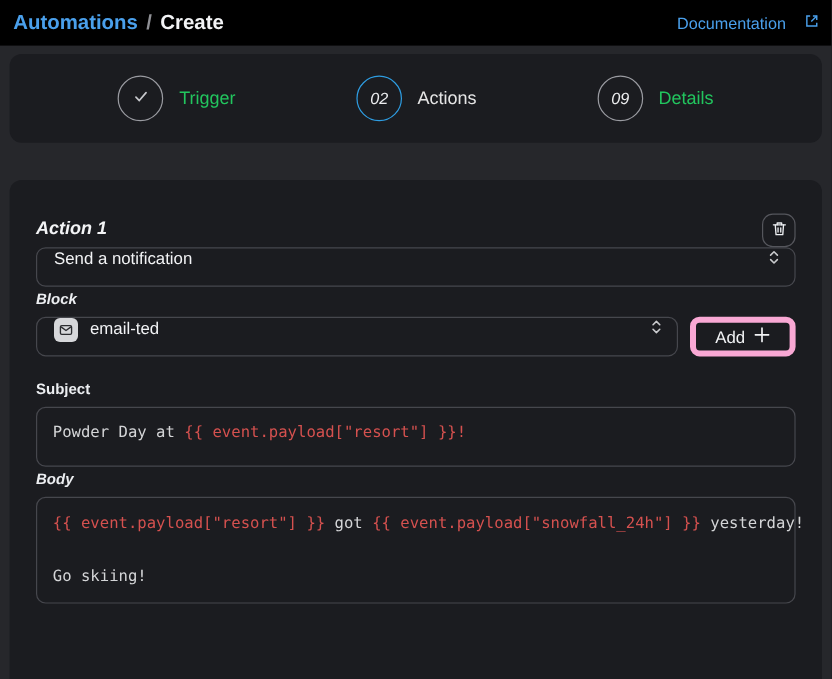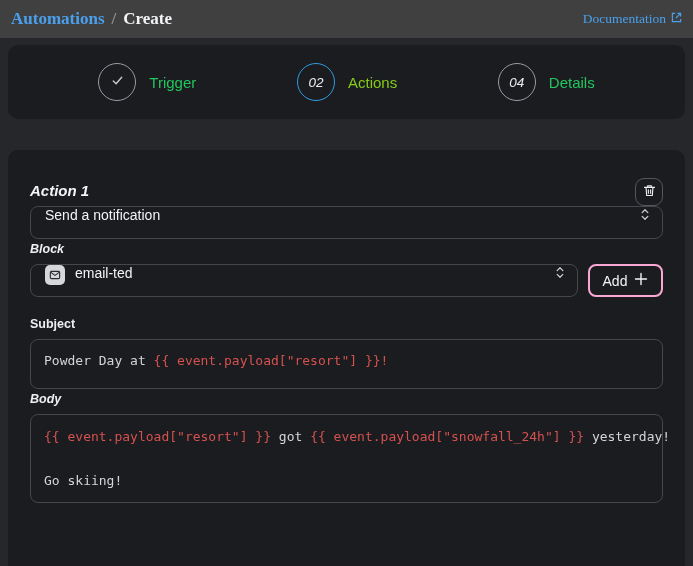--- a/index.html
+++ b/index.html
@@ -5,31 +5,30 @@
   * { margin:0; padding:0; box-sizing:border-box; }
   html,body { width:693px; height:566px; overflow:hidden; }
   body {
     background:#26272b;
     font-family:"Liberation Sans", sans-serif;
     color:#e9eaec;
   }
   
   .topbar {
     height:38px;
-    background:#404040;
+    background:#000000;
     display:flex; align-items:center; justify-content:space-between;
     padding:0 11px;
-    font-family:Liberation Serif, serif;
   }
   .crumbs { font-size:17px; font-weight:700; display:flex; align-items:center; gap:7px; }
   .crumb-section { color:#4aa0ec; cursor:pointer; }
   .crumb-sep { color:#8f9095; }
   .crumb-page { color:#f3f4f6; }
   .doc-link {
-    color:#4aa0ec; font-size:13.5px; display:flex; align-items:center; gap:5px; cursor:pointer;margin-left:20px;
+    color:#4aa0ec; font-size:13.5px; display:flex; align-items:center; gap:16px; cursor:pointer;margin-left:20px;
   }
   .doc-link svg { display:block; margin-top:-4px; }
   
   .stepper-card {
     margin:7px 8px 0 8px;
     background:#1b1c20;
     border-radius:10px;
     height:74px;
     display:flex; align-items:center;
     justify-content:space-around;
@@ -37,21 +36,21 @@
   }
   .step { display:flex; align-items:center; gap:13px; cursor:pointer; }
   .step-circle {
     width:38px; height:38px; border-radius:50%;
     border:1px solid #9a9ba1;
     display:flex; align-items:center; justify-content:center;
     font-size:13.5px; color:#eceDEF; color:#ecedef;font-style:italic;
   }
   .step.active .step-circle { border-color:#2e9de2; }
   .step-label { font-size:15px; color:#22c55e; }
-  .step.active .step-label { color:#84cc16; }
+  .step.active .step-label { color:#e5e5e5; }
   .check { color:#c7c8cc; }
   
   .main-card {
     margin:31px 8px 0 8px;
     background:#1b1c20;
     border-radius:10px 10px 0 0;
     height:420px;
     padding:28px 22px 0 22px;
   }
   .action-head { display:flex; align-items:flex-start; justify-content:space-between;font-style:italic; }
@@ -80,22 +79,22 @@
   .select .sel-text { flex:1; }
   .block-row { display:flex; gap:10px; align-items:center; }
   .block-row .select { flex:1; }
   .badge {
     width:20px; height:20px; border-radius:5px;
     background:#d6d7da;
     display:flex; align-items:center; justify-content:center;
     margin-right:10px; flex:0 0 auto;
   }
   .add-btn {
-    width:75px; height:33px;
-    border:2px solid #f9a8d4; border-radius:8px;
+    width:88px; height:33px;
+    border:5px solid #f9a8d4; border-radius:8px;
     background:transparent;
     color:#f2f3f5; font-size:14px;
     display:flex; align-items:center; justify-content:center; gap:7px;
     cursor:pointer;
     font-family:"Liberation Sans", sans-serif;
   }
   .code-box {
     border:1px solid #46474d; border-radius:8px;
     background:#1b1c20;
     font-family:"DejaVu Sans Mono", monospace;
@@ -146,21 +145,21 @@
         </svg>
       </span>
     </span>
     <span class="step-label">Trigger</span>
   </div>
   <div class="step active">
     <span class="step-circle">02</span>
     <span class="step-label">Actions</span>
   </div>
   <div class="step">
-    <span class="step-circle">04</span>
+    <span class="step-circle">09</span>
     <span class="step-label">Details</span>
   </div>
 </div>
 
 <div class="main-card">
 
   <div class="action-head">
     <div class="action-title">Action 1</div>
     <button class="icon-btn">
       <span>

